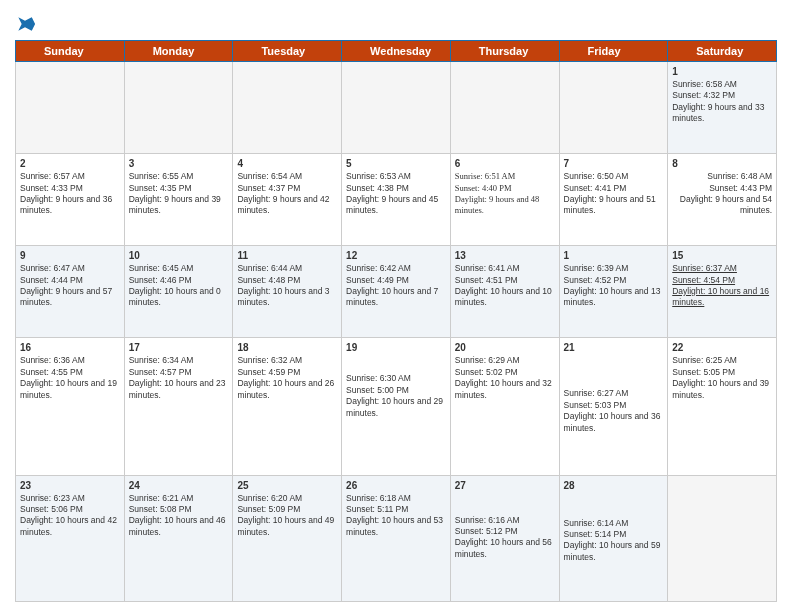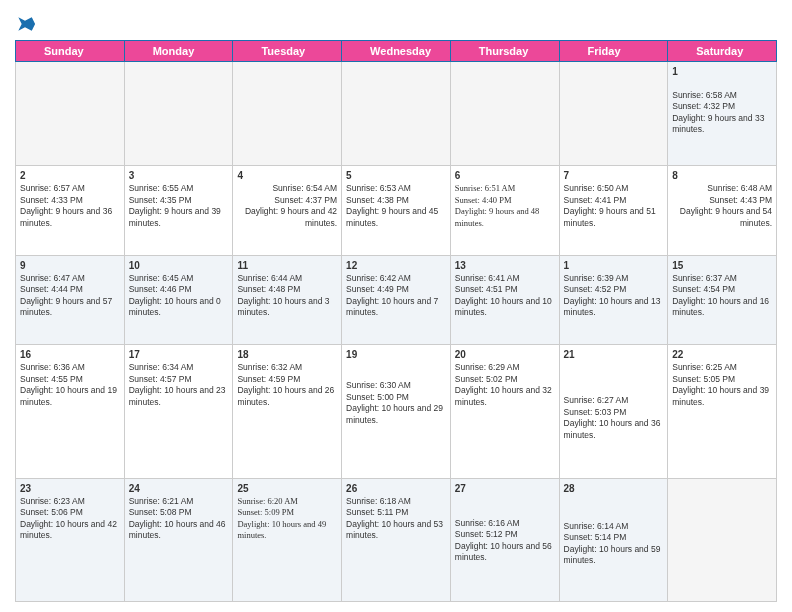--- a/index.html
+++ b/index.html
@@ -85,21 +85,21 @@
       line-height: 1.3;
       background: #fff;
     }
     .calendar tr:nth-child(odd) td {
       background: #f0f4f8;
     }
     .calendar tr:nth-child(even) td {
       background: #fff;
     }
     .calendar thead tr th {
-      background: #ec4899;
+      background: #c2410c;
       padding-left: 28px;
     }
     .day-num {
       font-size: 10px;
       font-weight: bold;
       display: block;
       margin-bottom: 1px;
     }
     .day-info {
       font-size: 8.5px;
@@ -146,41 +146,41 @@
     <tbody id="calendar-body">
     <tr>
           <td class="empty-cell">&nbsp;</td>
           <td class="empty-cell">&nbsp;</td>
           <td class="empty-cell">&nbsp;</td>
           <td class="empty-cell">&nbsp;</td>
           <td class="empty-cell">&nbsp;</td>
           <td class="empty-cell">&nbsp;</td>
           <td>
             <span class="day-num">1</span>
-            <div class="day-info" style="white-space: pre-line; margin-top: 12px;">Sunrise: 6:58 AM
+            <div class="day-info" style="white-space: pre-line;">Sunrise: 6:58 AM
 Sunset: 4:32 PM
 Daylight: 9 hours and 33 minutes.</div>
           </td>
         </tr>
         <tr>
           <td>
             <span class="day-num">2</span>
             <div class="day-info" style="white-space: pre-line;">Sunrise: 6:57 AM
 Sunset: 4:33 PM
 Daylight: 9 hours and 36 minutes.</div>
           </td>
           <td>
             <span class="day-num">3</span>
             <div class="day-info" style="white-space: pre-line;">Sunrise: 6:55 AM
 Sunset: 4:35 PM
 Daylight: 9 hours and 39 minutes.</div>
           </td>
           <td>
             <span class="day-num">4</span>
-            <div class="day-info" style="white-space: pre-line; text-align: right;">Sunrise: 6:54 AM
+            <div class="day-info" style="white-space: pre-line;">Sunrise: 6:54 AM
 Sunset: 4:37 PM
 Daylight: 9 hours and 42 minutes.</div>
           </td>
           <td>
             <span class="day-num">5</span>
             <div class="day-info" style="white-space: pre-line;">Sunrise: 6:53 AM
 Sunset: 4:38 PM
 Daylight: 9 hours and 45 minutes.</div>
           </td>
           <td>
@@ -234,21 +234,21 @@
 Daylight: 10 hours and 10 minutes.</div>
           </td>
           <td>
             <span class="day-num">1</span>
             <div class="day-info" style="white-space: pre-line;">Sunrise: 6:39 AM
 Sunset: 4:52 PM
 Daylight: 10 hours and 13 minutes.</div>
           </td>
           <td>
             <span class="day-num">15</span>
-            <div class="day-info" style="white-space: pre-line;">Sunrise: 6:37 AM
+            <div class="day-info" style="white-space: pre-line; text-decoration: underline;">Sunrise: 6:37 AM
 Sunset: 4:54 PM
 Daylight: 10 hours and 16 minutes.</div>
           </td>
         </tr>
         <tr>
           <td>
             <span class="day-num">16</span>
             <div class="day-info" style="white-space: pre-line;">Sunrise: 6:36 AM
 Sunset: 4:55 PM
 Daylight: 10 hours and 19 minutes.</div>
@@ -298,21 +298,21 @@
 Daylight: 10 hours and 42 minutes.</div>
           </td>
           <td>
             <span class="day-num">24</span>
             <div class="day-info" style="white-space: pre-line;">Sunrise: 6:21 AM
 Sunset: 5:08 PM
 Daylight: 10 hours and 46 minutes.</div>
           </td>
           <td>
             <span class="day-num">25</span>
-            <div class="day-info" style="white-space: pre-line; font-family: Liberation Serif, serif;">Sunrise: 6:20 AM
+            <div class="day-info" style="white-space: pre-line;">Sunrise: 6:20 AM
 Sunset: 5:09 PM
 Daylight: 10 hours and 49 minutes.</div>
           </td>
           <td>
             <span class="day-num">26</span>
             <div class="day-info" style="white-space: pre-line;">Sunrise: 6:18 AM
 Sunset: 5:11 PM
 Daylight: 10 hours and 53 minutes.</div>
           </td>
           <td>

